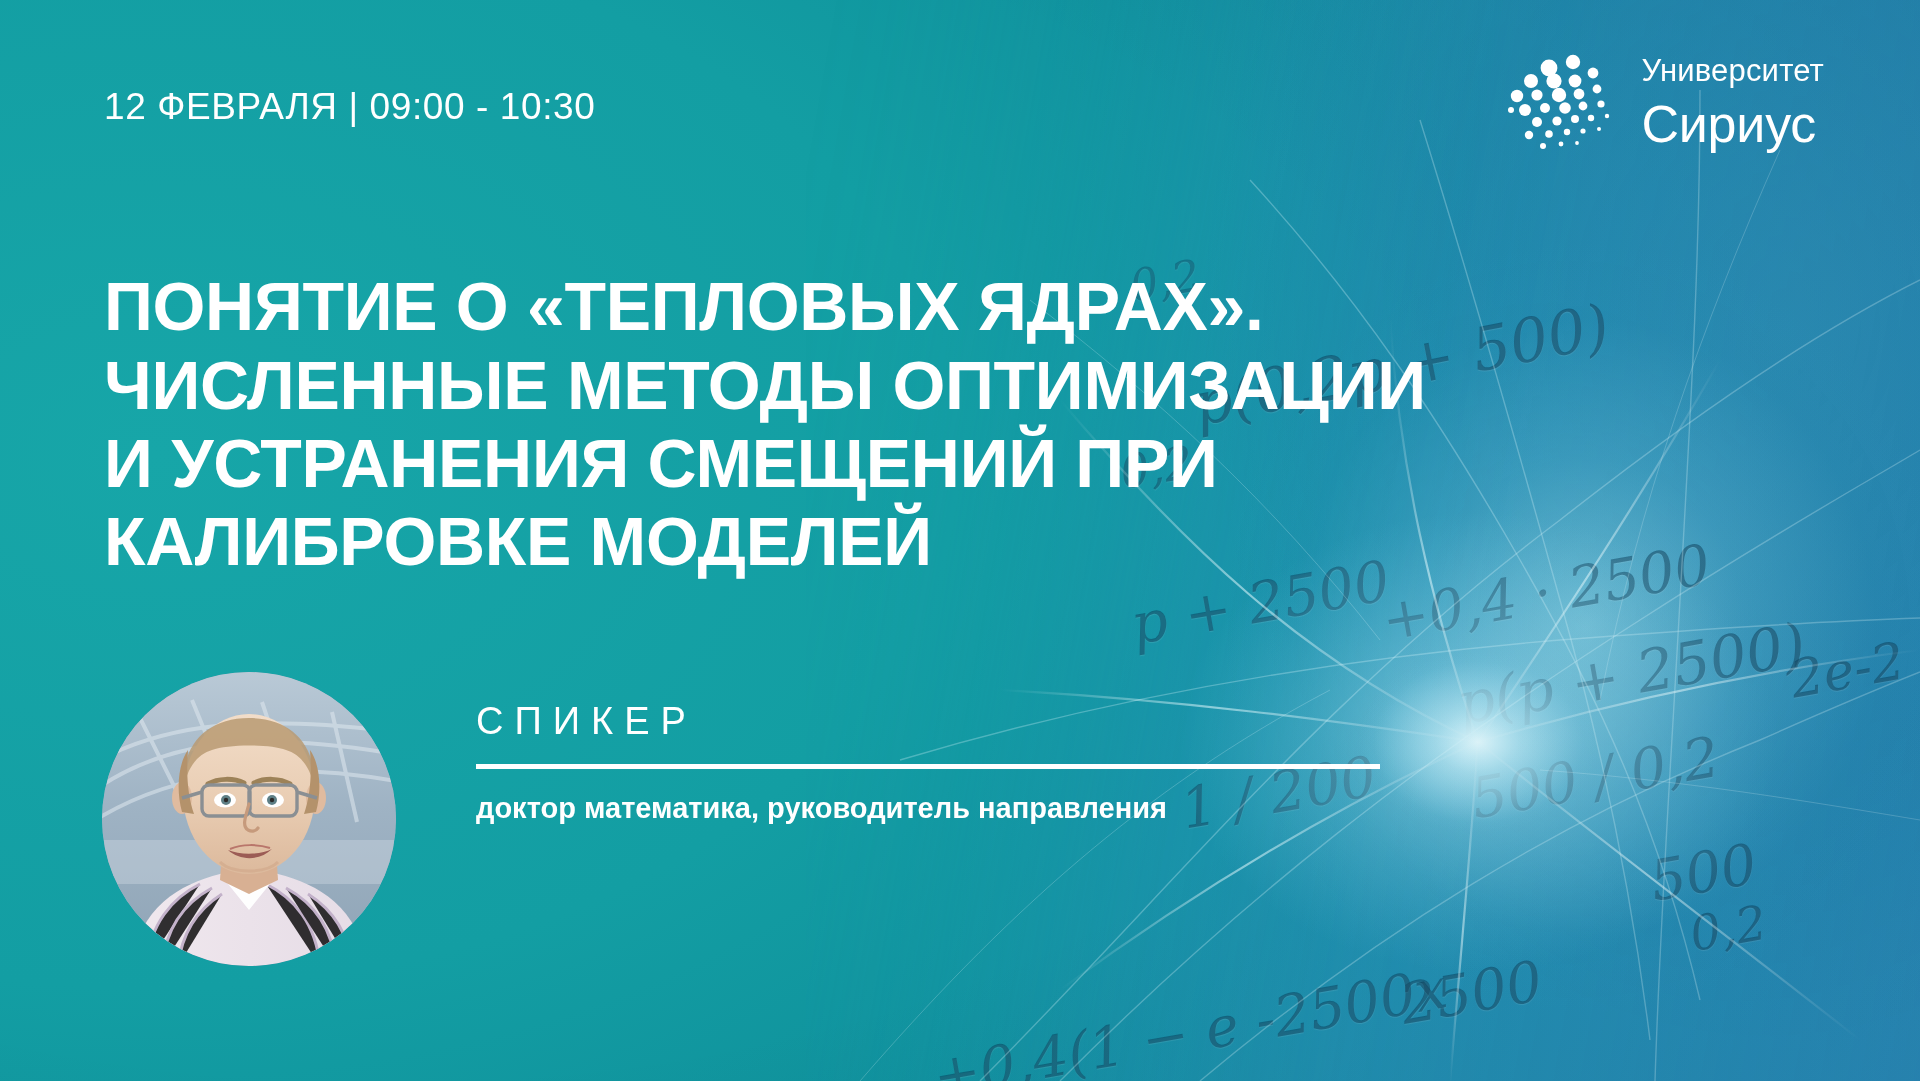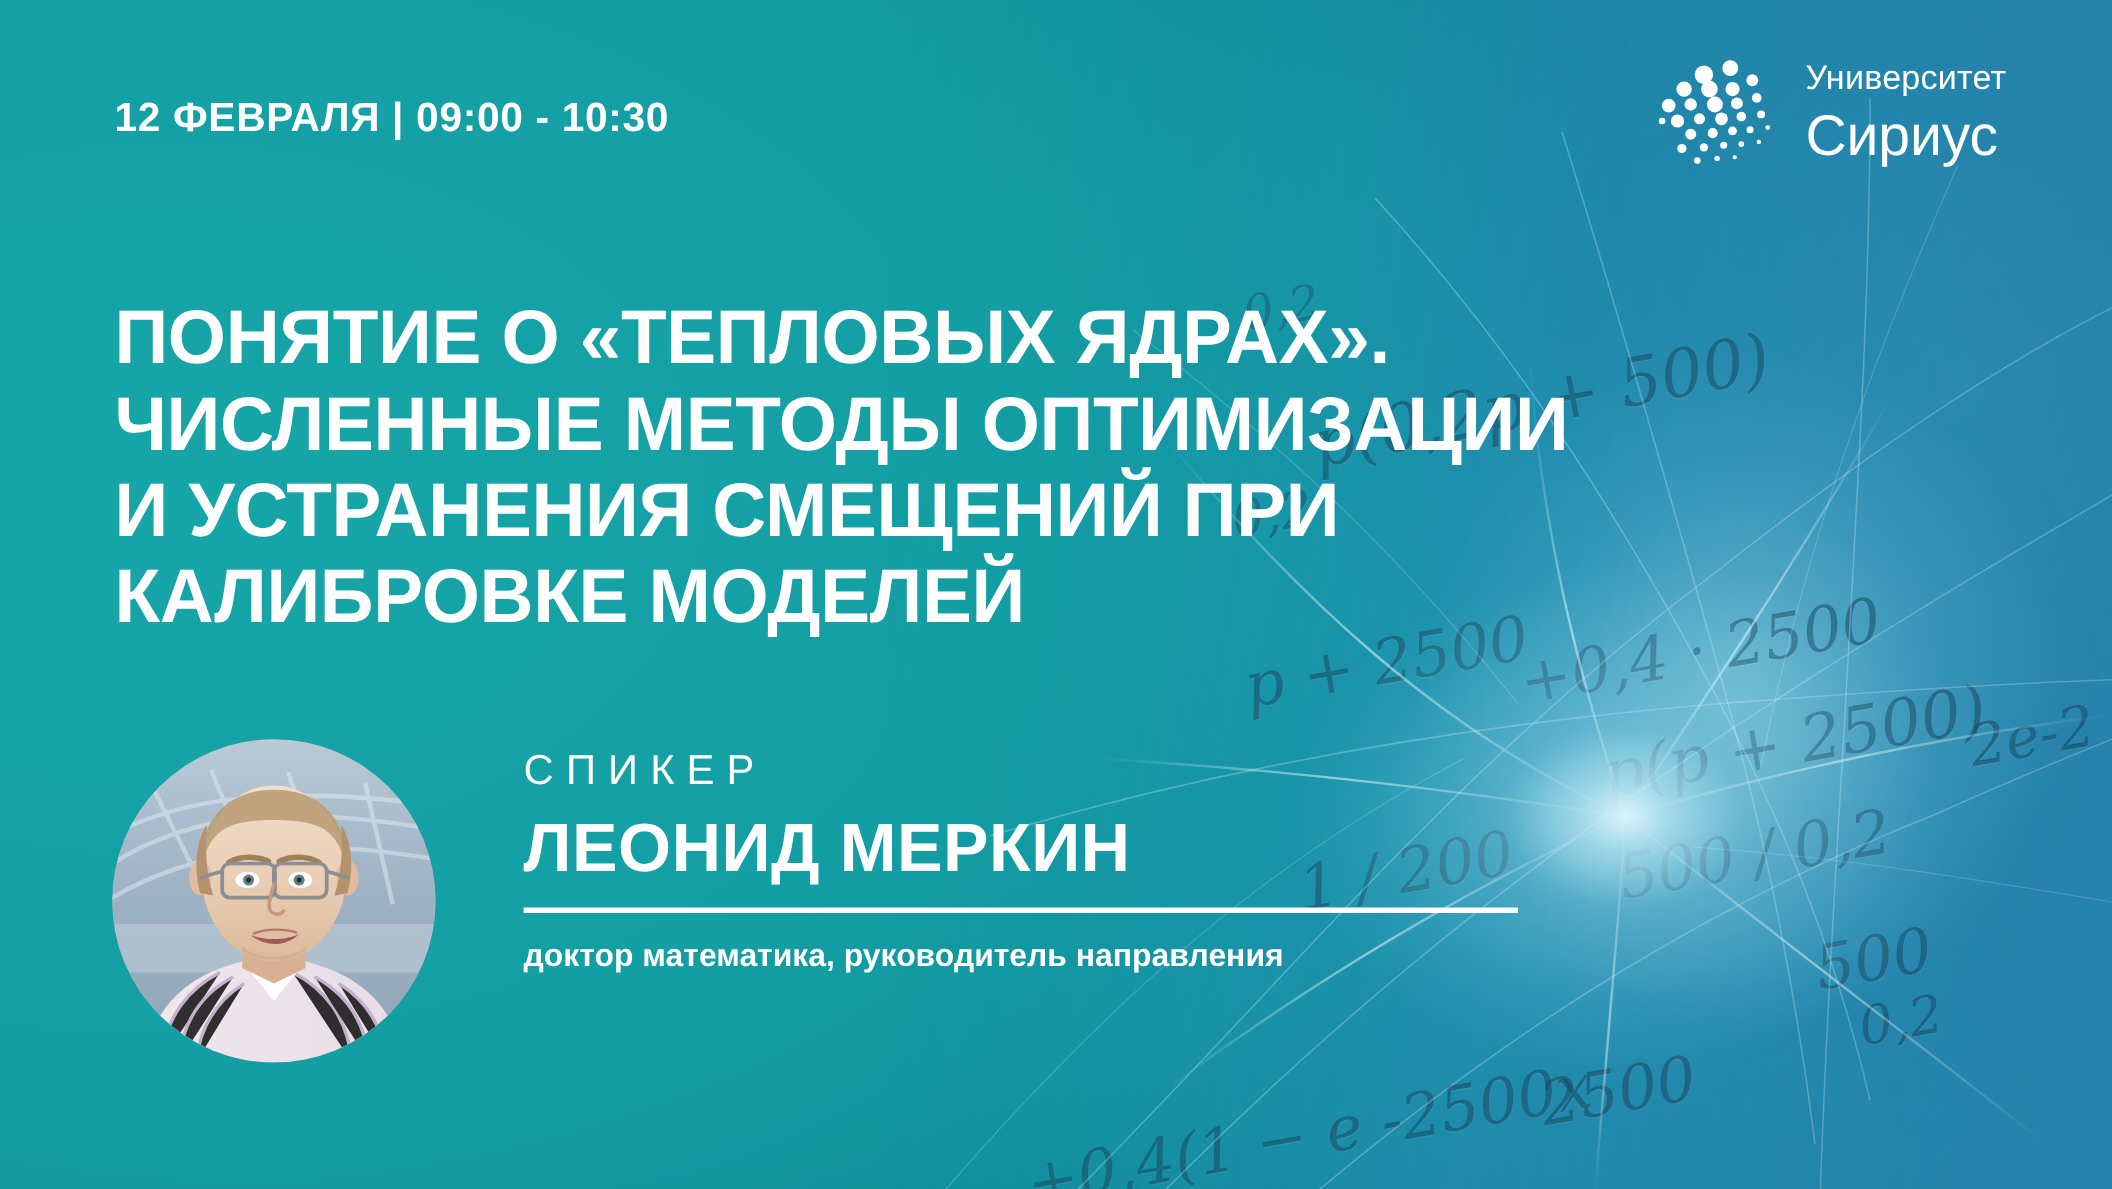--- a/index.html
+++ b/index.html
@@ -65,21 +65,21 @@
     background: radial-gradient(120% 120% at 20% 45%, rgba(0,0,0,0) 45%, rgba(2,45,60,0.16) 100%);
   }
 
   
   .date-line {
     position: absolute;
     left: 104px;
     top: 86px;
     color: #ffffff;
     font-size: 37px;
-    font-weight: bold;
+    font-weight: normal;
     letter-spacing: 0.6px;
     white-space: nowrap;
   }
 
   .logo {
     position: absolute;
     right: 96px;
     top: 48px;
     display: flex;
     align-items: center;
@@ -125,21 +125,21 @@
     height: 294px;
     border-radius: 50%;
     overflow: hidden;
     background: #9fb4c4;
   }
   .avatar svg { width: 100%; height: 100%; display: block; }
 
   .speaker {
     position: absolute;
     left: 476px;
-    top: 680px;
+    top: 700px;
     width: 1000px;
   }
   .speaker-label {
     color: #ffffff;
     font-size: 38px;
     font-weight: normal;
     letter-spacing: 11px;
     text-transform: uppercase;
   }
   .speaker-name {
@@ -366,20 +366,19 @@
         <path d="M126 178 C138 189 158 189 170 177 C158 183 138 183 126 178 Z" fill="#9c5c55"></path>
         <path d="M128 177 C140 172 156 172 168 176" stroke="#b9766b" stroke-width="2" fill="none"></path>
 
         <path d="M118 190 C130 202 164 202 176 190" stroke="#d2a98c" stroke-width="3" fill="none" opacity="0.7"></path>
       </g>
     </svg>
   </div>
 
   <div class="speaker">
     <div class="speaker-label">СПИКЕР</div>
-    <div class="speaker-name">ЛЕОНИД МЕРКИН</div>
     <div class="speaker-rule"></div>
     <div class="speaker-desc">
       <span>доктор математика, руководитель направления</span>
     </div>
   </div>
 
 </div>
 
 </body></html>

